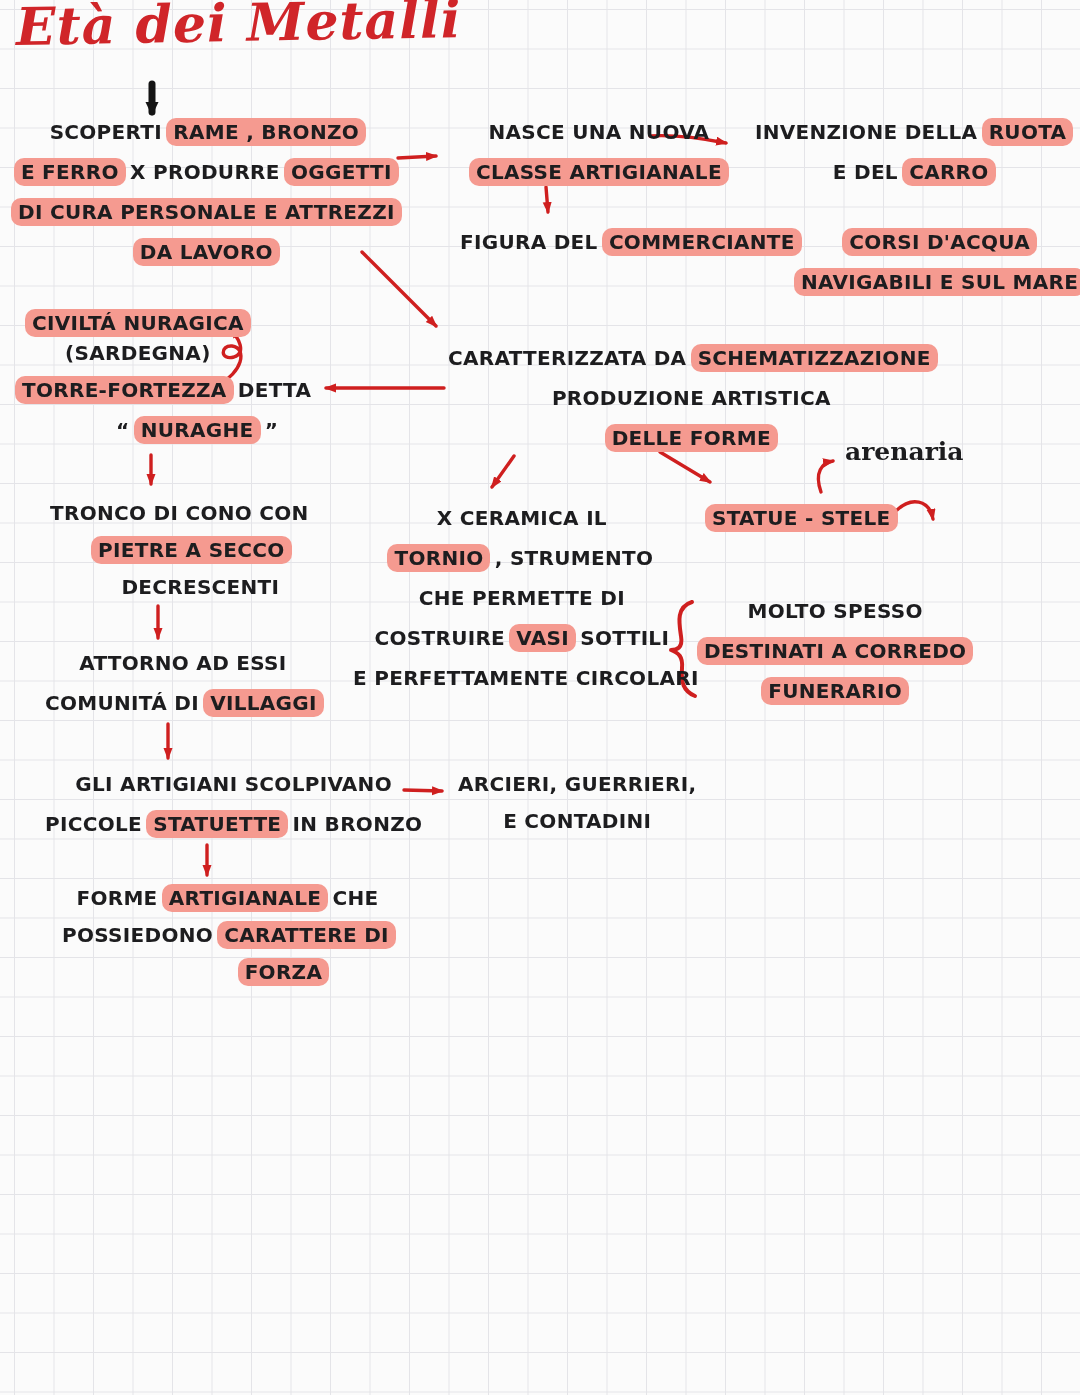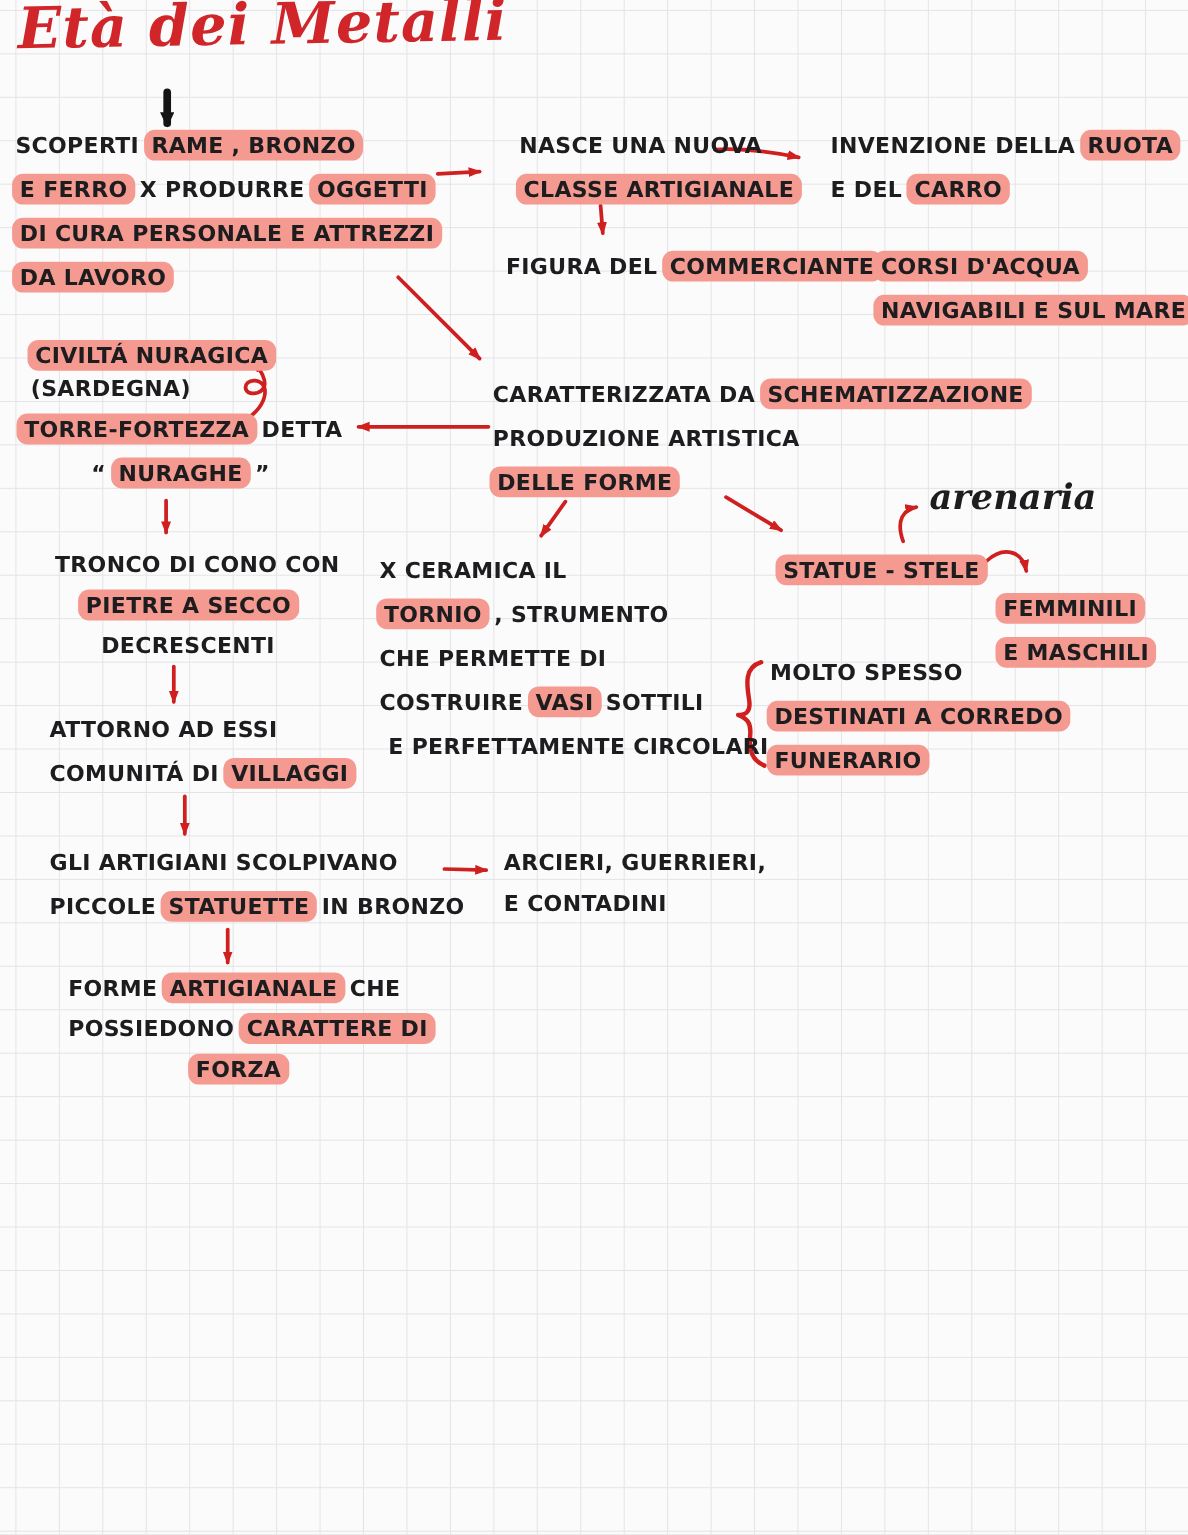--- a/index.html
+++ b/index.html
@@ -8,20 +8,21 @@
     width:1080px;height:1395px;
     margin:0 auto;
     background-color:#fbfbfb;
     background-image:
       linear-gradient(to right,#e4e4e8 1px,transparent 1px),
       linear-gradient(to bottom,#e4e4e8 1px,transparent 1px);
     background-size:39.5px 39.5px;
     background-position:14px 9px;
     overflow:hidden;
     font-family:"DejaVu Sans",sans-serif;
+    text-align:center;
   }
   .title{
     position:absolute;left:16px;top:-8px;margin:0;
     font-family:"DejaVu Serif",serif;
     font-style:italic;font-weight:700;
     font-size:52px;color:#d02529;
     letter-spacing:1px;transform:rotate(-1deg);
     white-space:nowrap;z-index:2;
   }
   .arrows{position:absolute;left:0;top:0;z-index:1;pointer-events:none;}
@@ -37,22 +38,22 @@
   .seg{white-space:pre;}
   .hl{
     background:#f59a90;
     border-radius:10px;
     padding:2px 7px;
     margin:4px -3px;
     box-decoration-break:clone;
   }
   .cursive{
     font-family:"DejaVu Serif",serif;
-    font-style:italic;font-weight:600;
-    font-size:32px;letter-spacing:0;
+    font-weight:600;
+    font-size:25px;letter-spacing:0;
   }
 </style>
 </head>
 <body>
 
 <div class="page">
 
   <svg class="arrows" width="1080" height="1395" viewBox="0 0 1080 1395">
     <defs>
       <marker id="mr" markerUnits="userSpaceOnUse" markerWidth="16" markerHeight="13" refX="10" refY="4.5" orient="auto">
@@ -148,24 +149,20 @@
   </div>
 
   <div class="block" style="left:345px;top:498px">
     <div class="line"><span class="seg">X CERAMICA IL</span></div>
     <div class="line"><span class="seg hl">TORNIO</span><span class="seg"> , STRUMENTO</span></div>
     <div class="line"><span class="seg">CHE PERMETTE DI</span></div>
     <div class="line"><span class="seg">COSTRUIRE </span><span class="seg hl">VASI</span><span class="seg"> SOTTILI</span></div>
     <div class="line" style="margin-left:8px"><span class="seg">E PERFETTAMENTE CIRCOLARI</span></div>
   </div>
 
-  <div class="block" style="left:908px;top:533px">
-    <div class="line"><span class="seg hl">FEMMINILI</span></div>
-    <div class="line"><span class="seg hl">E MASCHILI</span></div>
-  </div>
 
   <div class="block" style="left:700px;top:591px">
     <div class="line"><span class="seg">MOLTO SPESSO</span></div>
     <div class="line"><span class="seg hl">DESTINATI A CORREDO</span></div>
     <div class="line"><span class="seg hl">FUNERARIO</span></div>
   </div>
 
   <div class="block" style="left:45px;top:764px">
     <div class="line"><span class="seg">GLI ARTIGIANI SCOLPIVANO</span></div>
     <div class="line"><span class="seg">PICCOLE </span><span class="seg hl">STATUETTE</span><span class="seg"> IN BRONZO</span></div>

